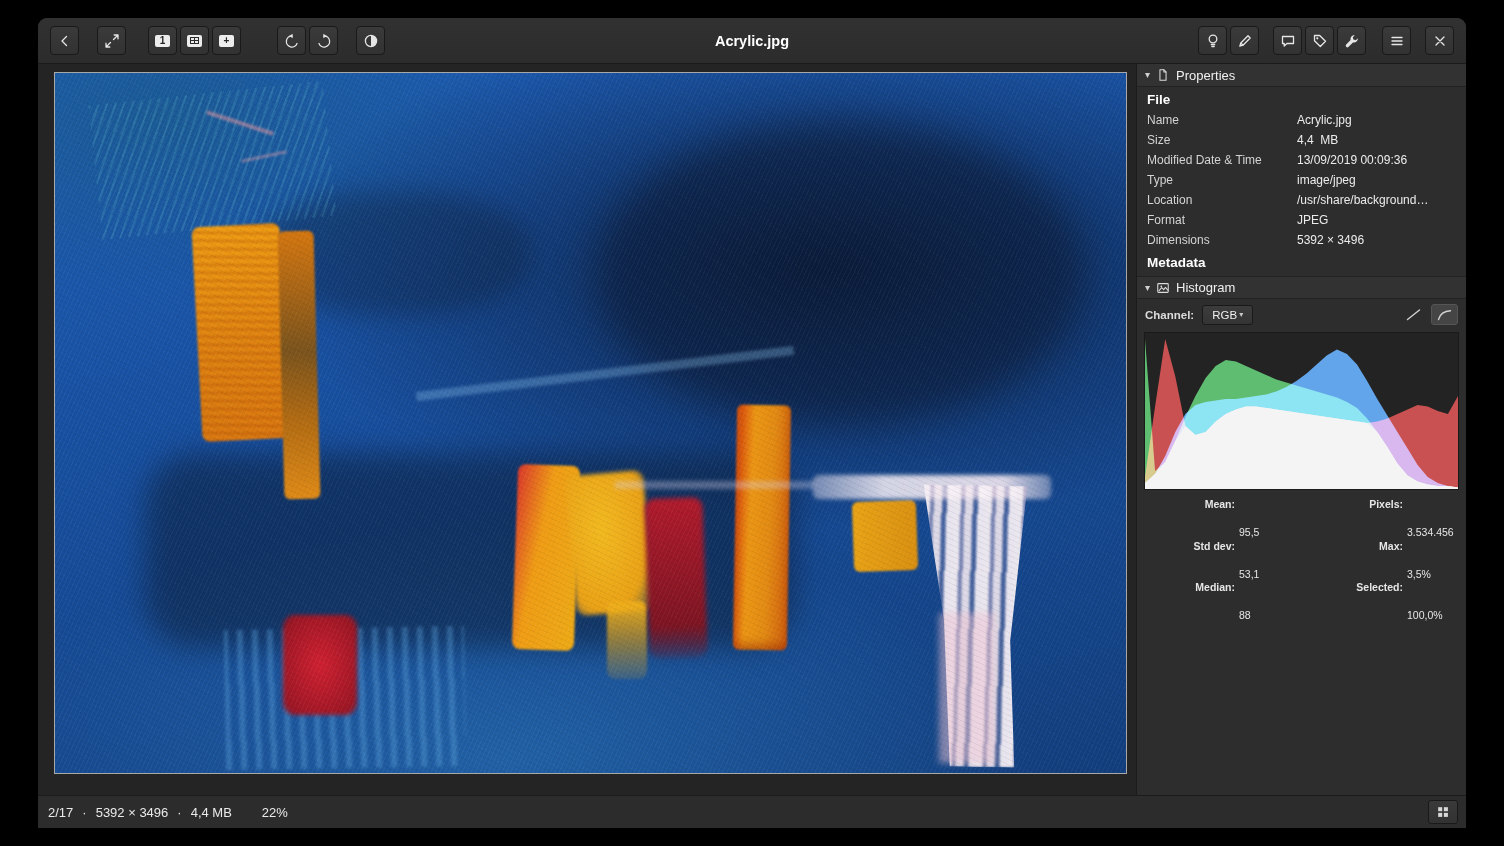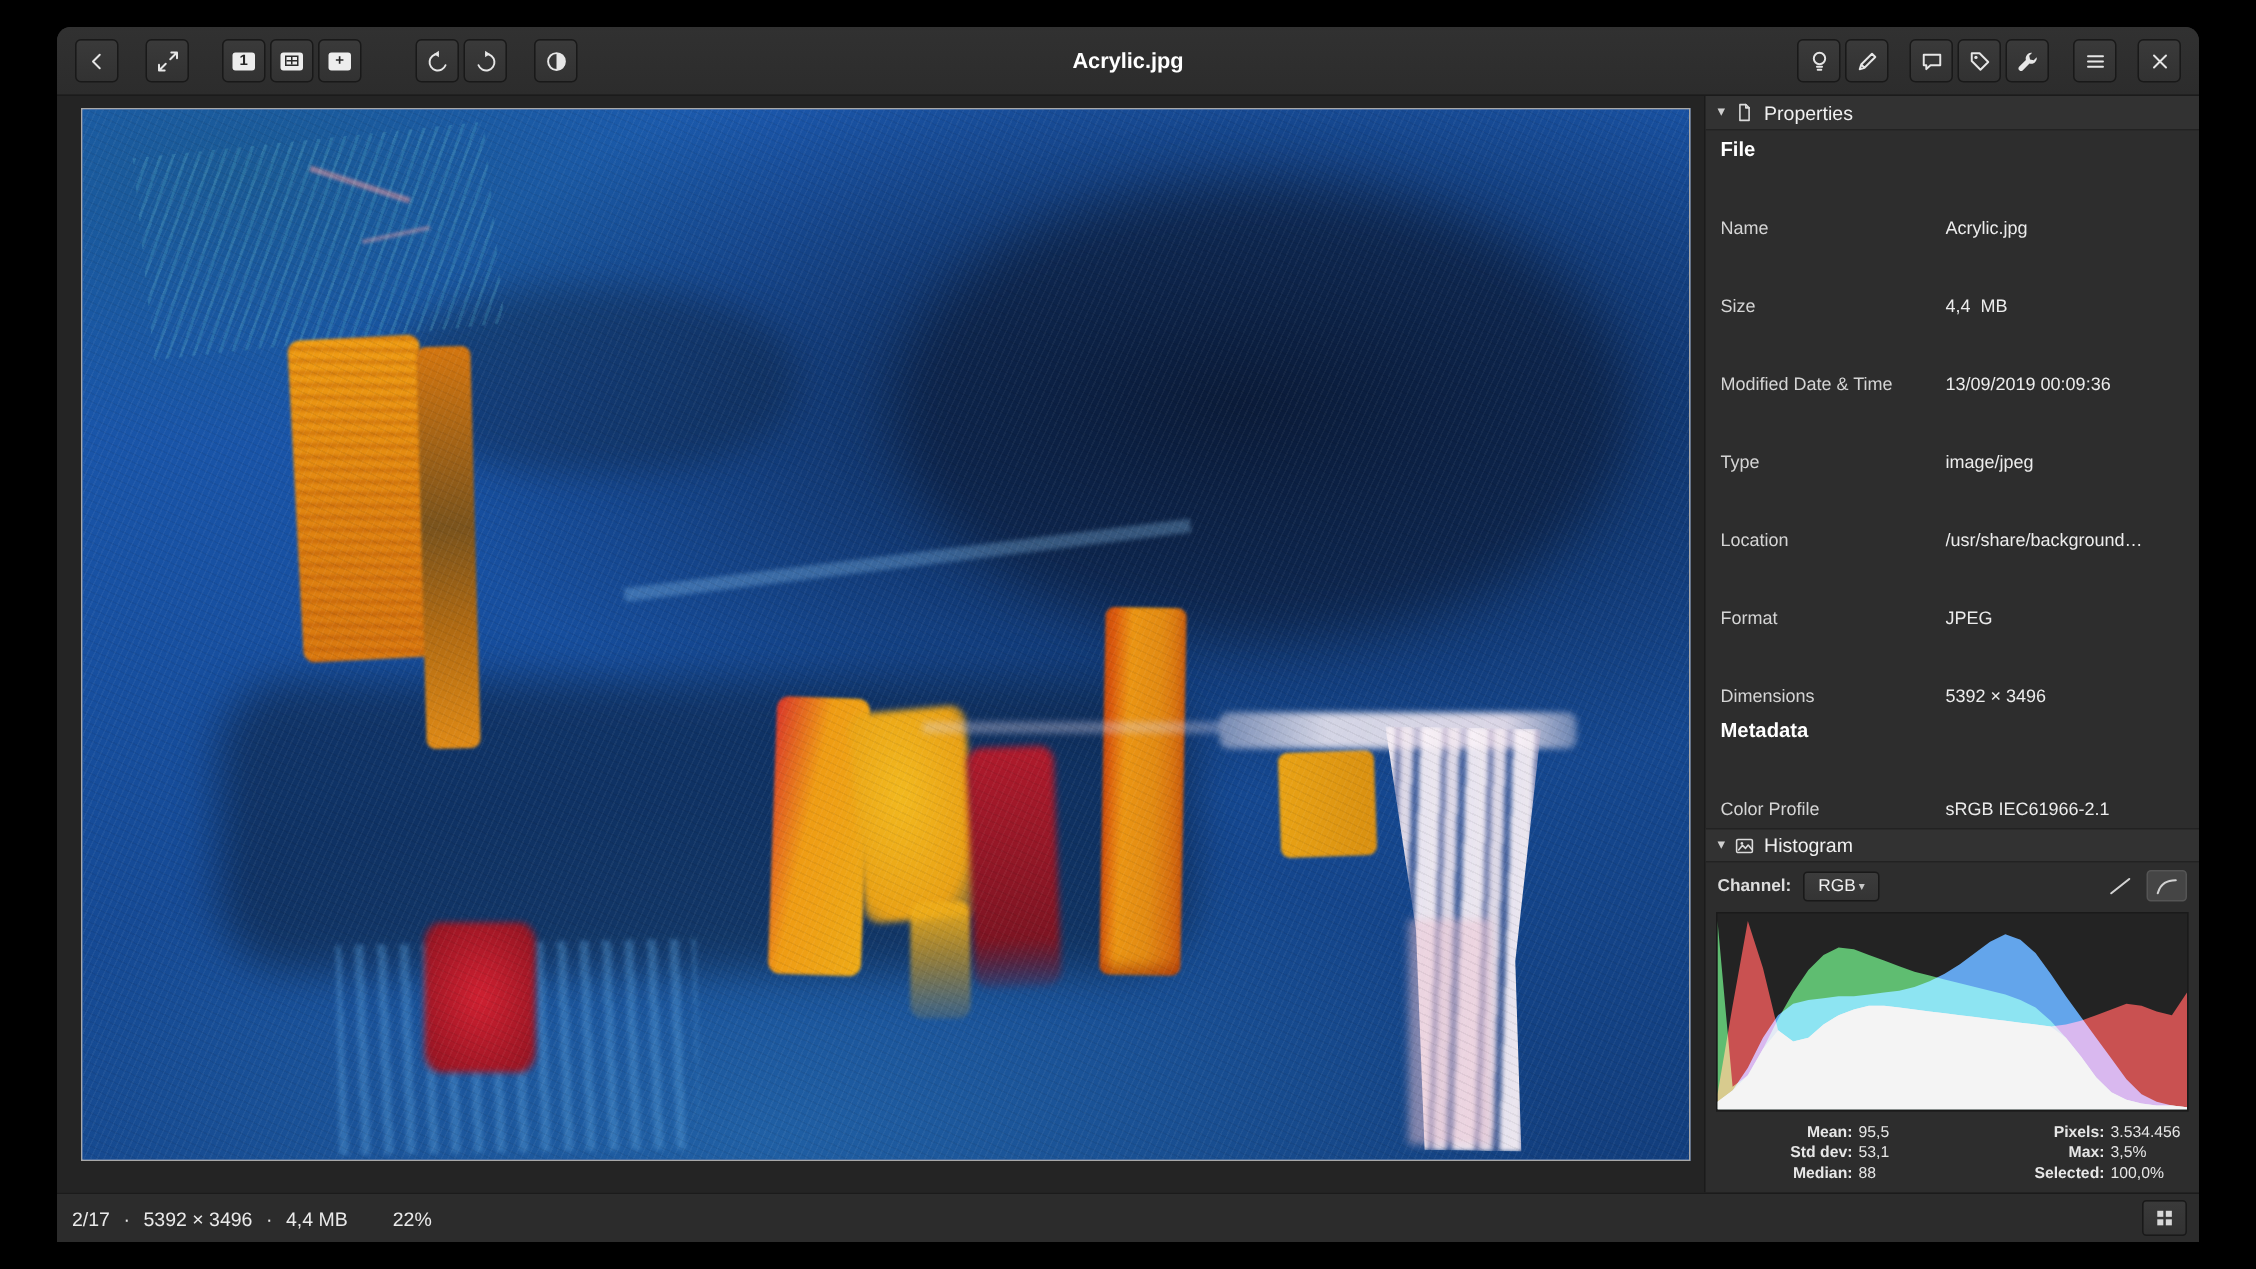--- a/index.html
+++ b/index.html
@@ -91,40 +91,40 @@
 
   
   .sidebar { width:330px; flex:none; background:#2d2d2d; border-left:1px solid #1b1b1b;
     color:#e8e8e8; display:flex; flex-direction:column; overflow:hidden; }
   .expander { height:23px; flex:none; display:flex; align-items:center; gap:6px; padding:0 8px;
     background:#323232; border-bottom:1px solid #222; font-size:13px; color:#f0f0f0; }
   .exp-arrow { font-size:10px; color:#cfcfcf; line-height:1; }
   .sic { width:14px; height:14px; stroke:#dcdcdc; fill:none; stroke-width:1.2; stroke-linecap:round; stroke-linejoin:round; }
   .sic .fl { fill:#dcdcdc; stroke:none; }
   .sec-heading { font-weight:bold; font-size:13.5px; color:#ffffff; padding:5px 10px 3px; }
-  .prow { display:flex; padding:2.5px 10px; font-size:12px; line-height:15px;margin-top:32px; }
+  .prow { display:flex; padding:2.5px 10px; font-size:12px; line-height:15px; }
   .plabel { width:150px; flex:none; color:#d4d4d4; }
   .pvalue { color:#ececec; white-space:pre; overflow:hidden; text-overflow:ellipsis; }
   .hist-exp { margin-top:3px; border-top:1px solid #222; }
   .channel-row { display:flex; align-items:center; gap:8px; padding:5px 8px 4px; }
   .ch-label { font-size:11.5px; color:#dcdcdc;font-weight:bold; }
   .combo { display:inline-flex; align-items:center; gap:2px; padding:3px 9px; border-radius:3px;
     border:1px solid #191919; background:linear-gradient(#3c3c3c,#343434); font-size:11.5px; color:#efefef; }
   .combo-arrow { font-size:8px; color:#c8c8c8; }
   .scale-btns { margin-left:auto; display:flex; gap:4px; }
   .sbtn { width:27px; height:21px; border-radius:3px; border:1px solid transparent; background:transparent;
     display:flex; align-items:center; justify-content:center; padding:0; }
   .sbtn.active { background:#454545; border-color:#555; }
   .sbtn svg { width:15px; height:13px; stroke:#d2d2d2; fill:none; stroke-width:1.4; stroke-linecap:round; }
   .hist-svg { display:block; margin:3px 7px 6px; width:calc(100% - 14px); height:158px;
     background:#232323; border:1px solid #1a1a1a; }
   .hist-stats { display:grid; grid-template-columns:90px 72px 88px 1fr; padding:2px 8px 6px;
     font-size:10.5px; line-height:13.5px; color:#e6e6e6; column-gap:4px; }
   .sl { font-weight:bold; text-align:right; }
-  .sv { text-align:left; }
+  .sv { text-align:left;margin-top:28px; }
 
   
   .statusbar { height:33px; flex:none; background:#2c2c2c; border-top:1px solid #1b1b1b;
     display:flex; align-items:center; padding:0 8px 0 10px; color:#eaeaea; font-size:13px; }
   .sb-info { display:flex; align-items:center; gap:9px; white-space:pre; }
   .sb-zoom { margin-left:30px; }
   .sb-grid { margin-left:auto; width:30px; height:24px; border-radius:3px; border:1px solid #191919;
     background:linear-gradient(#3a3a3a,#323232); display:flex; align-items:center; justify-content:center; padding:0; }
   .sb-grid svg { width:14px; height:14px; }
 </style>
@@ -297,24 +297,20 @@
             <span class="plabel">Format</span>
             <span class="pvalue">JPEG</span>
           </div>
           <div class="prow">
             <span class="plabel">Dimensions</span>
             <span class="pvalue">5392 × 3496</span>
           </div>
 
           <div class="sec-heading">Metadata</div>
 
-          <div class="prow">
-            <span class="plabel">Color Profile</span>
-            <span class="pvalue">sRGB IEC61966-2.1</span>
-          </div>
         </div>
 
         <div class="expander hist-exp">
           <span class="exp-arrow">▾</span>
           <svg class="sic" viewBox="0 0 16 16">
             <rect x="2" y="3" width="12" height="10" rx="1"></rect>
             <path d="M3.5 11 l3-3.5 2.3 2.3 2-2.5 2.7 3.2"></path>
             <circle class="fl" cx="6" cy="6" r="1"></circle>
           </svg>
           <span>Histogram</span>

